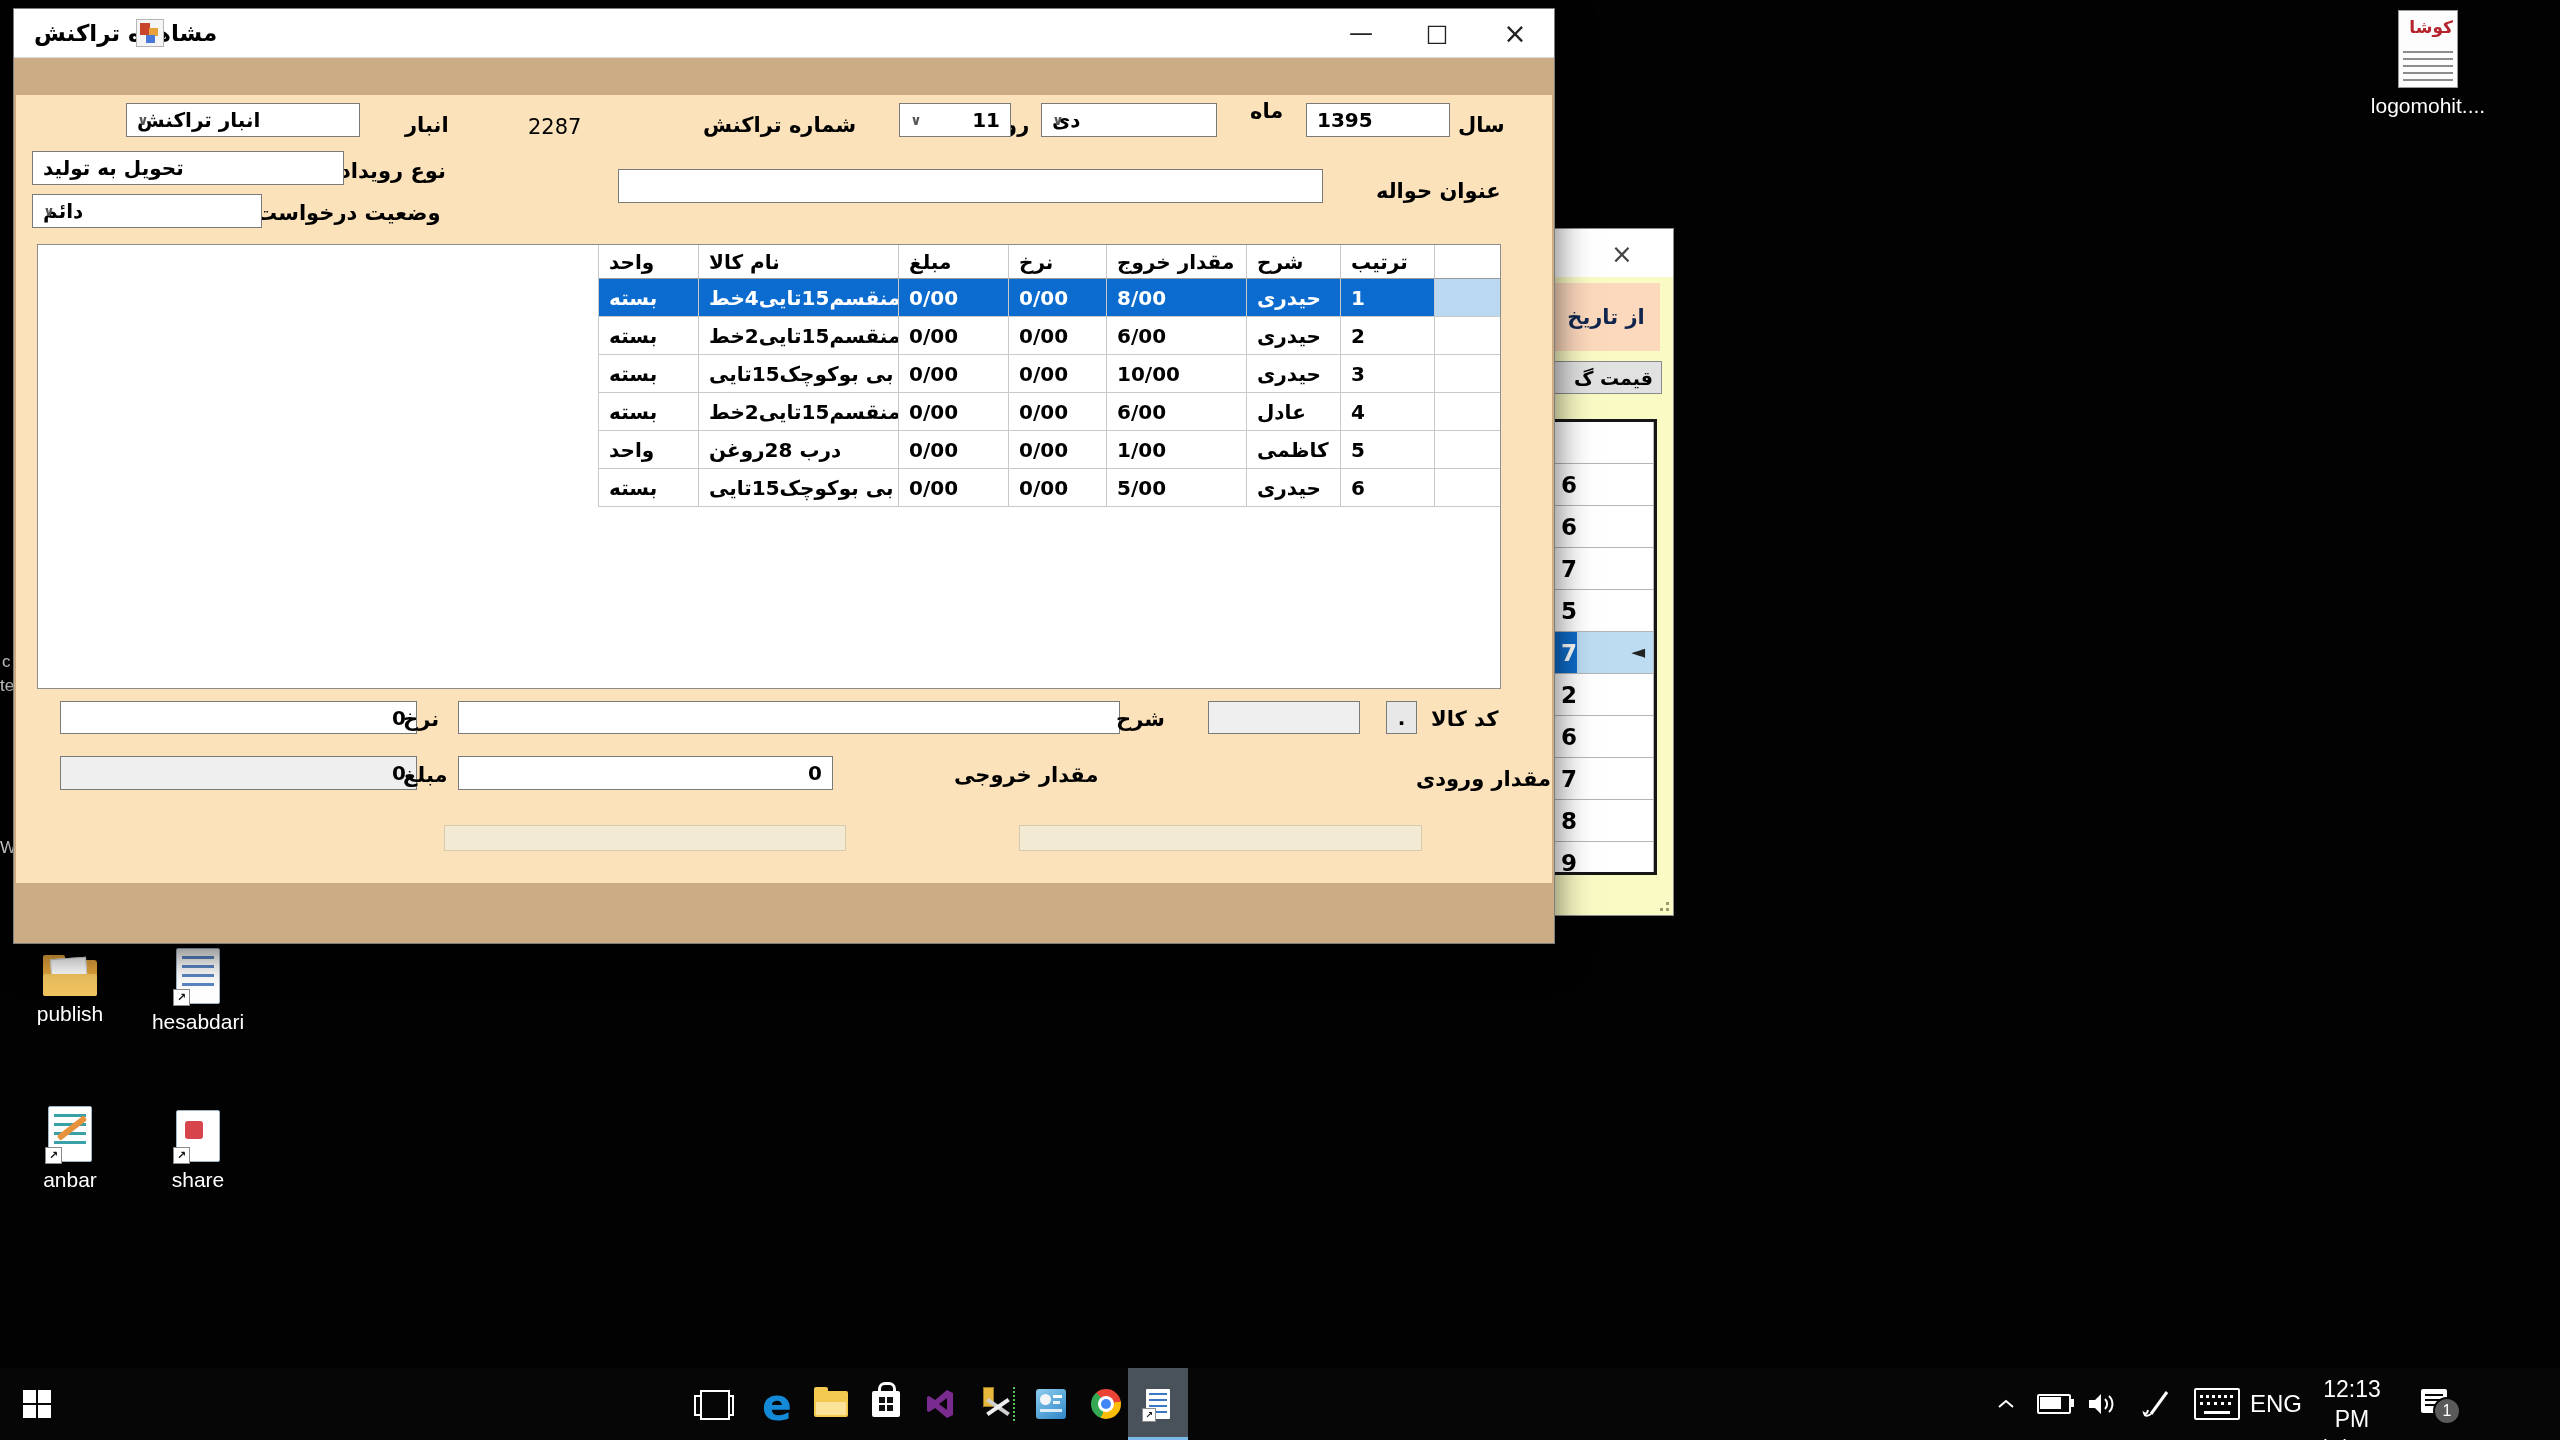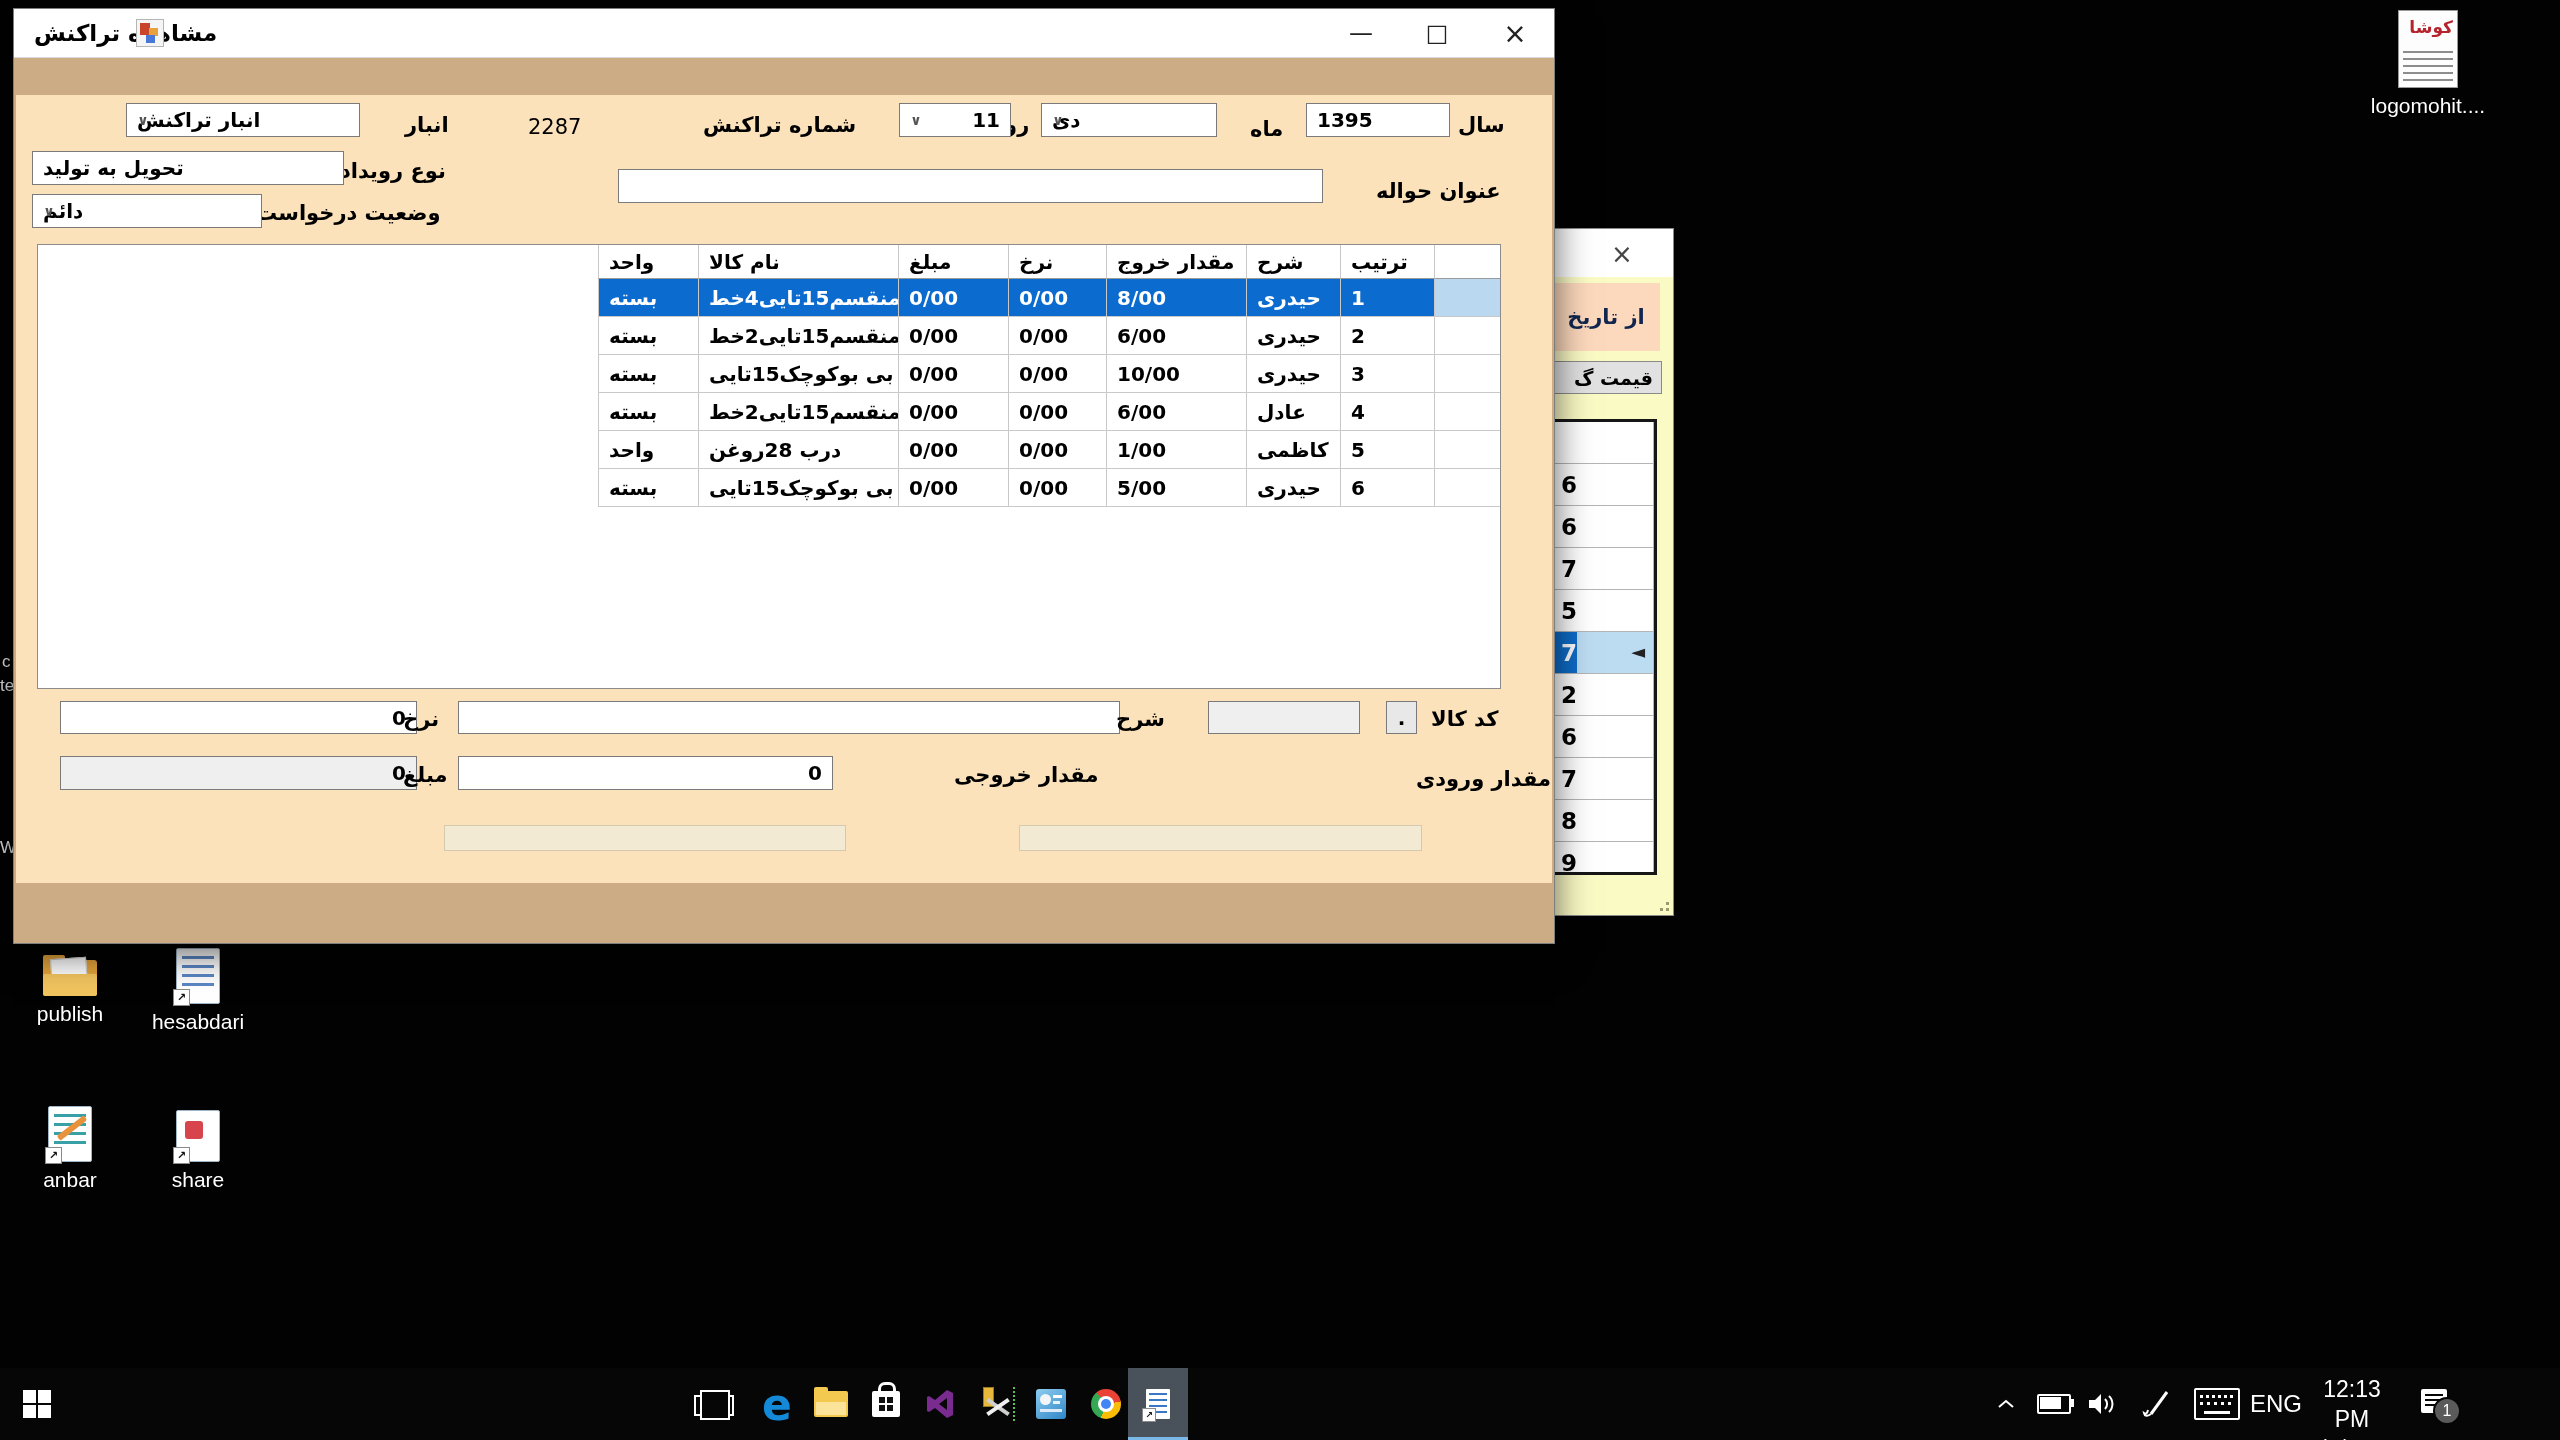--- a/index.html
+++ b/index.html
@@ -283,21 +283,21 @@
       <div class="cap-btn a ctr" style="left:1316px;">—</div>
       <div class="cap-btn a ctr" style="left:1392px;">□</div>
       <div class="cap-btn a ctr" style="left:1470px;font-size:28px;">×</div>
     </div>
 
 
     <div id="page" class="a">
 
       <span class="lbl a" style="left:1442px;top:18px;">سال</span>
       <div class="tb a val-l" style="left:1290px;top:8px;width:122px;height:32px;">1395</div>
-      <span class="lbl a" style="left:1234px;top:22px;">ماه</span>
+      <span class="lbl a" style="left:1234px;top:4px;">ماه</span>
       <div class="tb combo a val-r rtl" style="left:1025px;top:8px;width:154px;height:32px;">
         <span>دی</span>
         <span class="arr">∨</span>
       </div>
       <span class="lbl a" style="left:976px;top:18px;">روز</span>
       <div class="tb combo a val-r" style="left:883px;top:8px;width:90px;height:32px;">
         <span>11</span>
         <span class="arr">∨</span>
       </div>
       <span class="lbl a" style="left:687px;top:18px;">شماره تراکنش</span>

